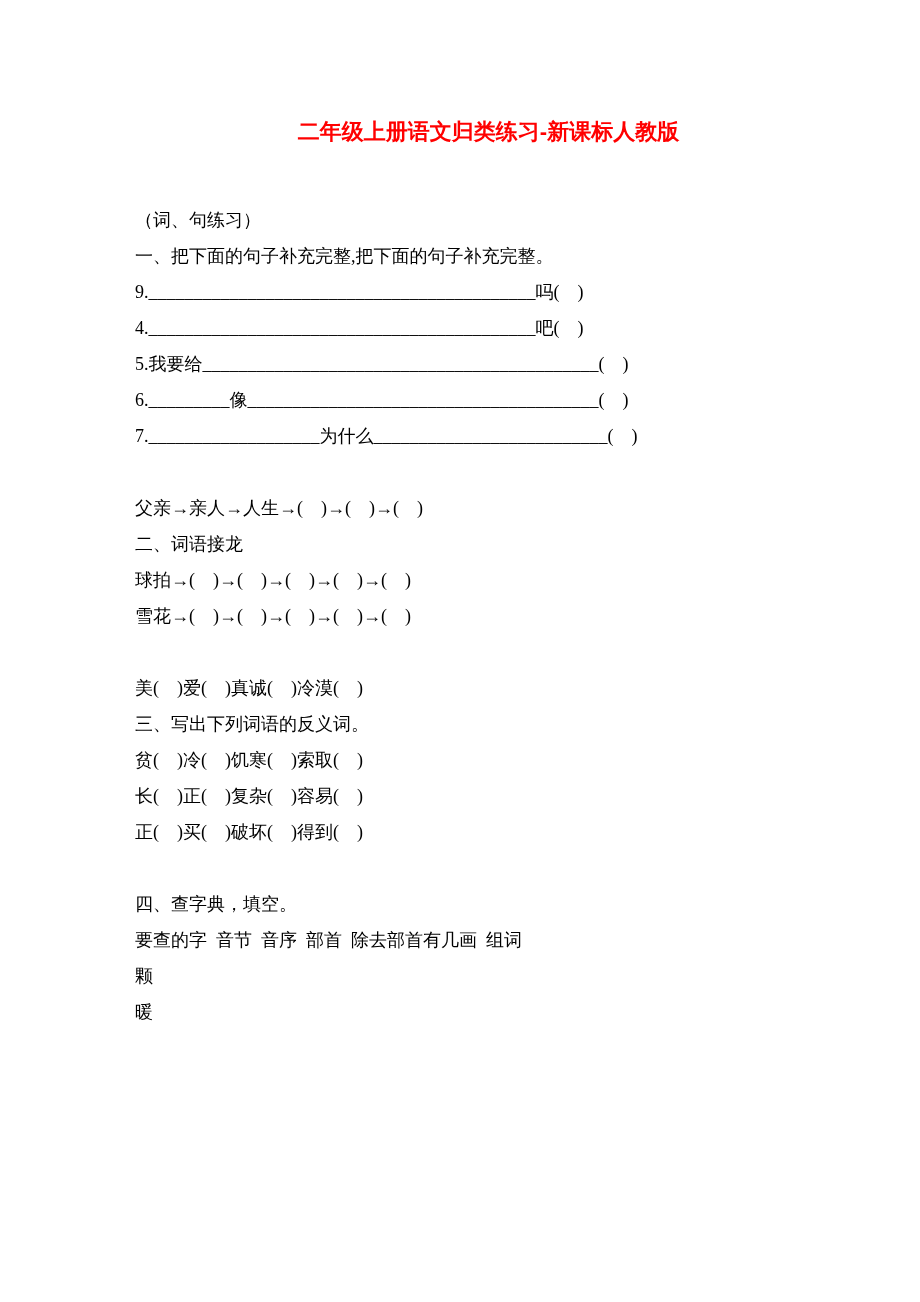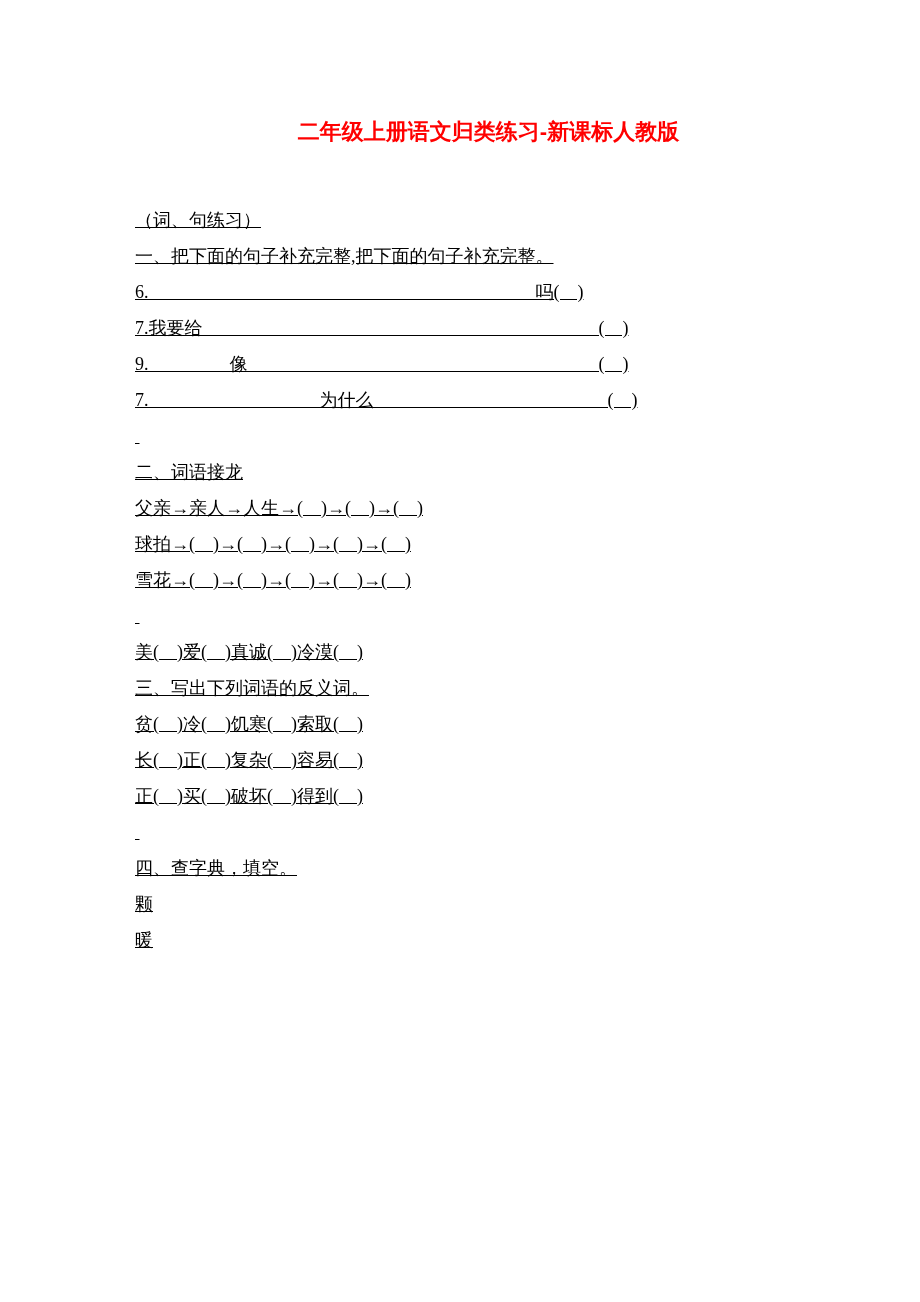--- a/index.html
+++ b/index.html
@@ -21,52 +21,53 @@
   .title {
     text-align: center;
     color: #ff0000;
     font-family: "SimHei", "黑体", sans-serif;
     font-size: 22px;
     font-weight: bold;
     margin-bottom: 48px;
   }
   .line {
     white-space: pre;
-    text-decoration: underline;
   }
 </style>
 </head>
 <body>
 
 <div class="page">
 
   <div class="title">二年级上册语文归类练习-新课标人教版</div>
 
   <div class="line">（词、句练习）</div>
 
   <div class="line">一、把下面的句子补充完整,把下面的句子补充完整。</div>
-  <div class="line">6.___________________________________________吗(    )</div>
-  <div class="line">7.我要给____________________________________________(    )</div>
-  <div class="line">9._________像_______________________________________(    )</div>
+  <div class="line">9.___________________________________________吗(    )</div>
+  <div class="line">4.___________________________________________吧(    )</div>
+  <div class="line">5.我要给____________________________________________(    )</div>
+  <div class="line">6._________像_______________________________________(    )</div>
   <div class="line">7.___________________为什么__________________________(    )</div>
 
   <div class="line">&nbsp;</div>
 
+  <div class="line">父亲→亲人→人生→(    )→(    )→(    )</div>
   <div class="line">二、词语接龙</div>
-  <div class="line">父亲→亲人→人生→(    )→(    )→(    )</div>
   <div class="line">球拍→(    )→(    )→(    )→(    )→(    )</div>
   <div class="line">雪花→(    )→(    )→(    )→(    )→(    )</div>
 
   <div class="line">&nbsp;</div>
 
   <div class="line">美(    )爱(    )真诚(    )冷漠(    )</div>
   <div class="line">三、写出下列词语的反义词。</div>
   <div class="line">贫(    )冷(    )饥寒(    )索取(    )</div>
   <div class="line">长(    )正(    )复杂(    )容易(    )</div>
   <div class="line">正(    )买(    )破坏(    )得到(    )</div>
 
   <div class="line">&nbsp;</div>
 
   <div class="line">四、查字典，填空。</div>
+  <div class="line">要查的字  音节  音序  部首  除去部首有几画  组词</div>
   <div class="line">颗</div>
   <div class="line">暖</div>
 
 </div>
 
 </body></html>

